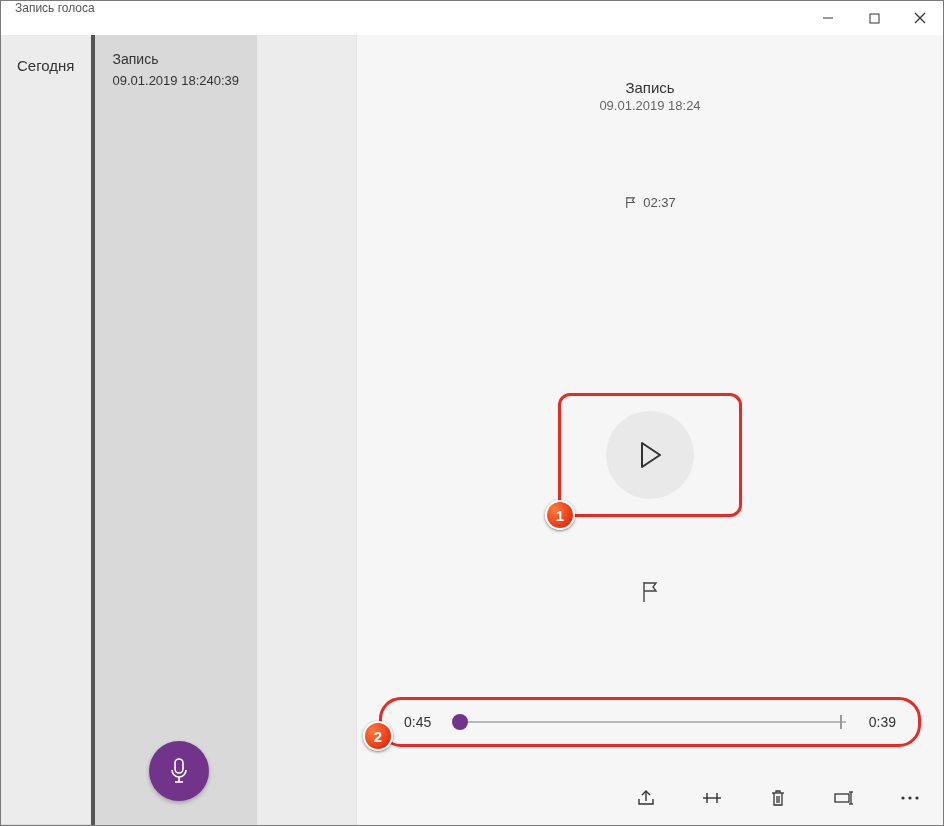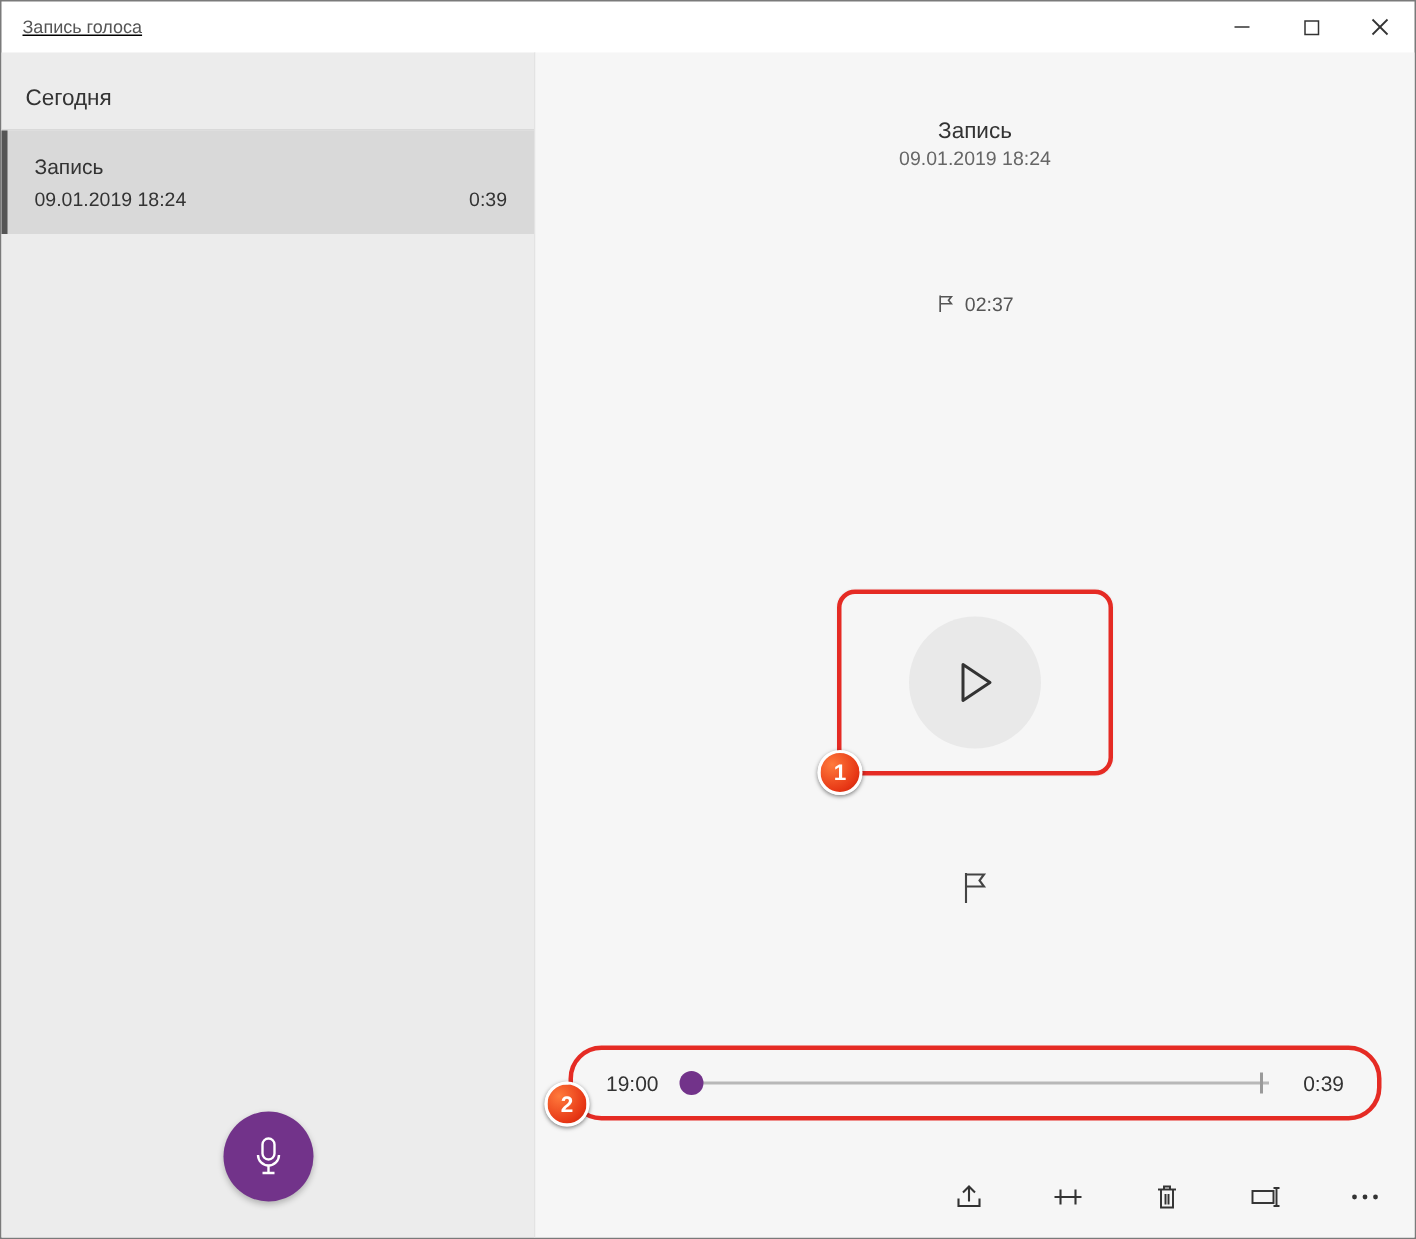--- a/index.html
+++ b/index.html
@@ -1,25 +1,25 @@
 <!DOCTYPE html>
 <html><head>
 <meta charset="utf-8">
 <style>
   * { box-sizing: border-box; margin: 0; padding: 0; font-family: "Segoe UI", Tahoma, sans-serif; }
   html, body { width: 944px; height: 826px; overflow: hidden; background:#fff; }
   .window { width: 944px; height: 826px; background:#fff; display:flex; flex-direction:column; border:1px solid #7a7a7a; }
-  .titlebar { height:34px; display:flex; align-items:center;text-decoration:underline; }
+  .titlebar { height:34px; display:flex; align-items:flex-start; }
   .title-text { font-size:12px; color:#555; padding-left:14px; flex:0 0 auto; }
   .title-spacer { flex:1; }
   .win-controls { display:flex; height:100%; }
   .win-btn { width:46px; height:100%; display:flex; align-items:center; justify-content:center; }
   .win-btn svg { display:block; }
   .body { flex:1; display:flex; min-height:0; }
-  .sidebar { width:356px; background:#ececec; display:flex; flex-direction:column; position:relative; border-right:1px solid #e3e3e3;}
+  .sidebar { width:356px; background:#ececec; display:flex; flex-direction:row; position:relative; border-right:1px solid #e3e3e3;}
   .section-head { padding:22px 16px 12px 16px; font-size:15px; color:#333; border-bottom:1px solid #d9d9d9;}
   .rec-item { padding:16px 18px 16px 18px; background:#d9d9d9; border-left:4px solid #555; display:flex; flex-direction:column; gap:6px; color:#333;}
   .rec-item .row1 { font-size:14px; }
   .rec-item .row2 { display:flex; justify-content:space-between; font-size:13px; }
   .mic-btn { position:absolute; bottom:24px; left:50%; transform:translateX(-50%); width:60px; height:60px; border-radius:50%; background:#72338a; display:flex; align-items:center; justify-content:center; box-shadow:0 2px 4px rgba(0,0,0,0.25);}
   .content { flex:1; background:#f6f6f6; display:flex; flex-direction:column; position:relative;}
   .header-block { text-align:center; padding-top:44px; color:#333; }
   .header-block .t1 { font-size:15px; }
   .header-block .t2 { font-size:13px; color:#666; margin-top:2px; }
   .marker-row { text-align:center; margin-top:82px; color:#555; font-size:13px; display:flex; align-items:center; justify-content:center; gap:6px;}
@@ -115,21 +115,21 @@
         <div class="flag-btn">
           <svg width="20" height="22" viewBox="0 0 20 22" fill="none" stroke="#444" stroke-width="1.4">
             <line x1="4" y1="1" x2="4" y2="21"></line>
             <path d="M4 2 h12 l-3 4 l3 4 h-12"></path>
           </svg>
         </div>
       </div>
 
       <div class="timeline-wrap">
         <div class="timeline-highlight">
-          <span class="time-label">19:00</span>
+          <span class="time-label">0:45</span>
           <div class="track">
             <div class="track-line"></div>
             <div class="track-tick"></div>
             <div class="track-thumb"></div>
           </div>
           <span class="time-label right">0:39</span>
         </div>
         <div class="callout" style="left:-16px; bottom:-4px;">2</div>
       </div>
 

